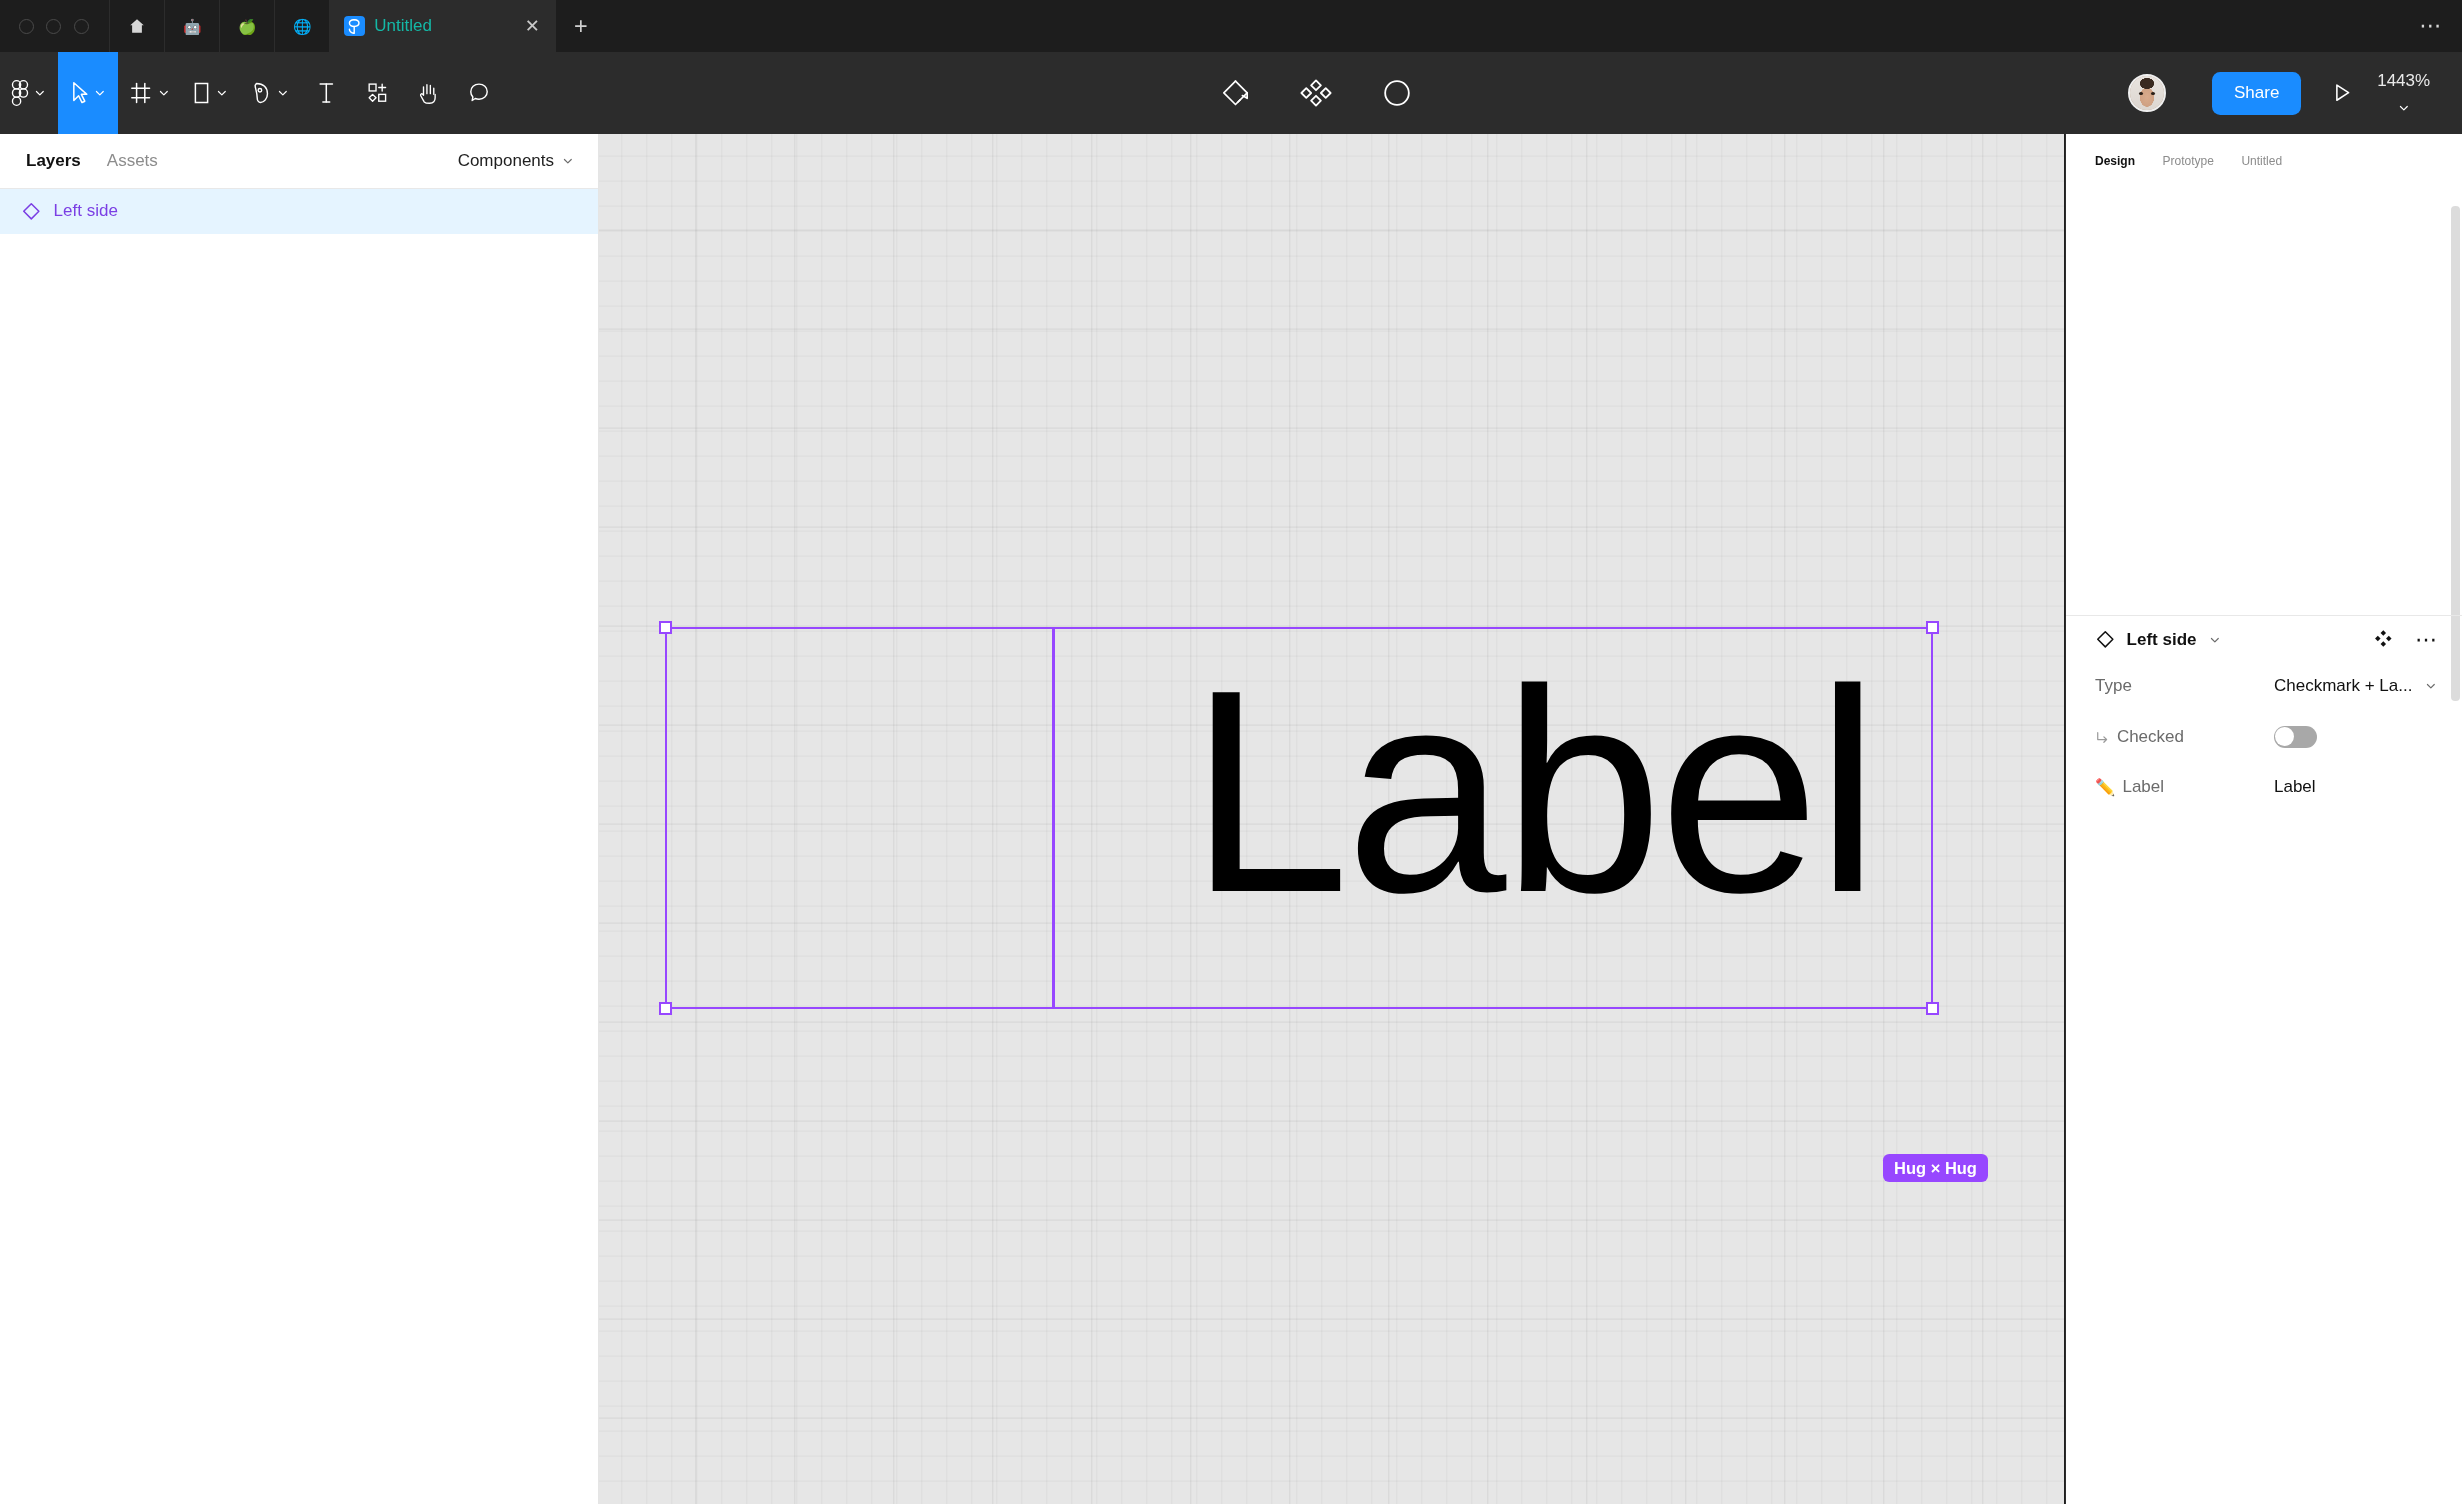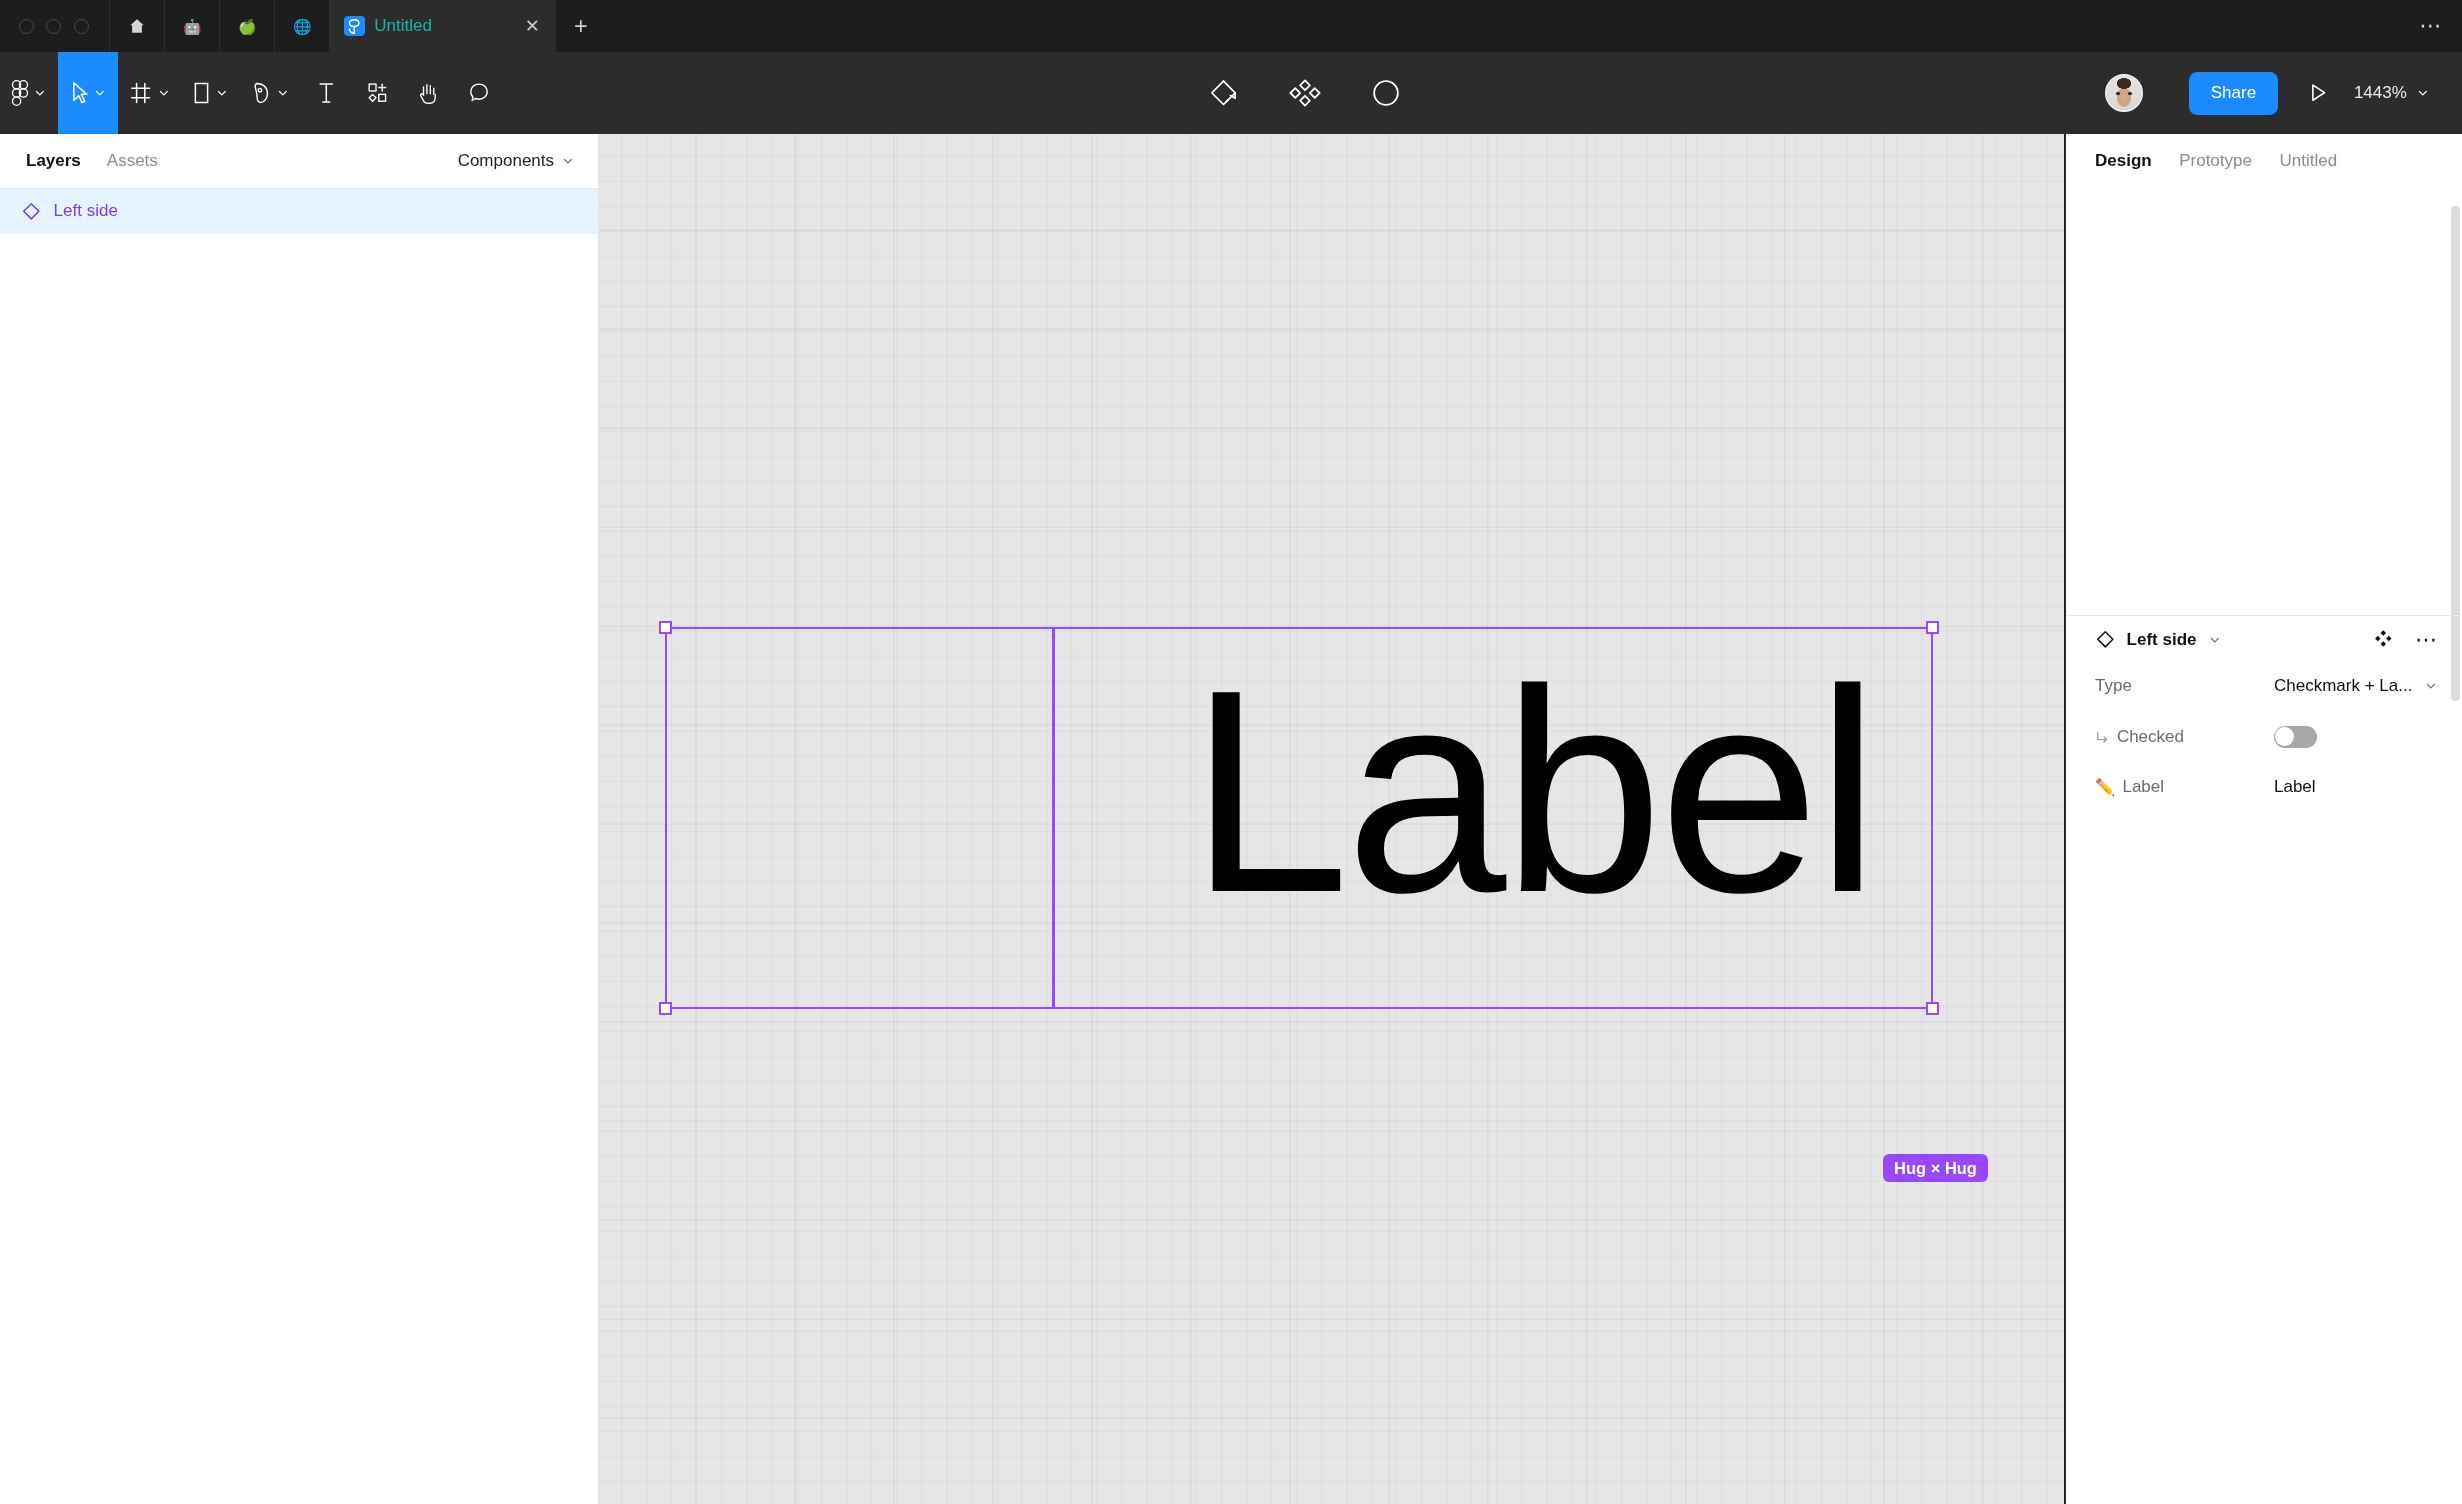--- a/index.html
+++ b/index.html
@@ -222,20 +222,21 @@
     align-items: center;
     justify-content: center;
     margin-right: 6.9px;
   }
   .zoom-ctl {
     display: flex;
     align-items: center;
     gap: 9.6px;
     padding: 0 6.9px;
     height: 44px;
+    flex-direction: column;
   }
   .zoom-val {
     color: #eaeaea;
     font-size: 17px;
     white-space: nowrap;
   }
 
   
   .left-panel {
     position: absolute;
@@ -370,21 +371,21 @@
     border-left: 0.7px solid #2c2c2c;
   }
   .rp-tabs {
     height: 54px;
     display: flex;
     align-items: center;
     padding-left: 29px;
     gap: 27.5px;
   }
   .rp-tab {
-    font-size: 17px;
+    font-size: 12px;
     color: #8c8c8c;
   }
   .rp-tab.active {
     color: #111111;
     font-weight: 700;
   }
   .rp-section-sep {
     position: absolute;
     left: 0; right: 0;
     top: 481px;

